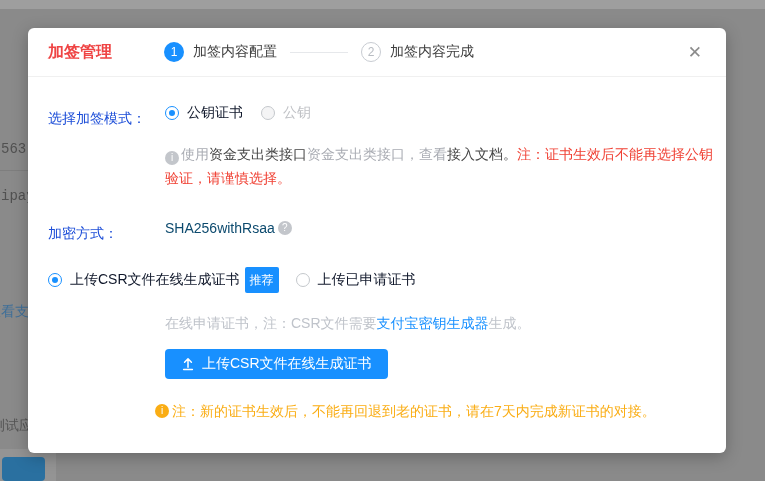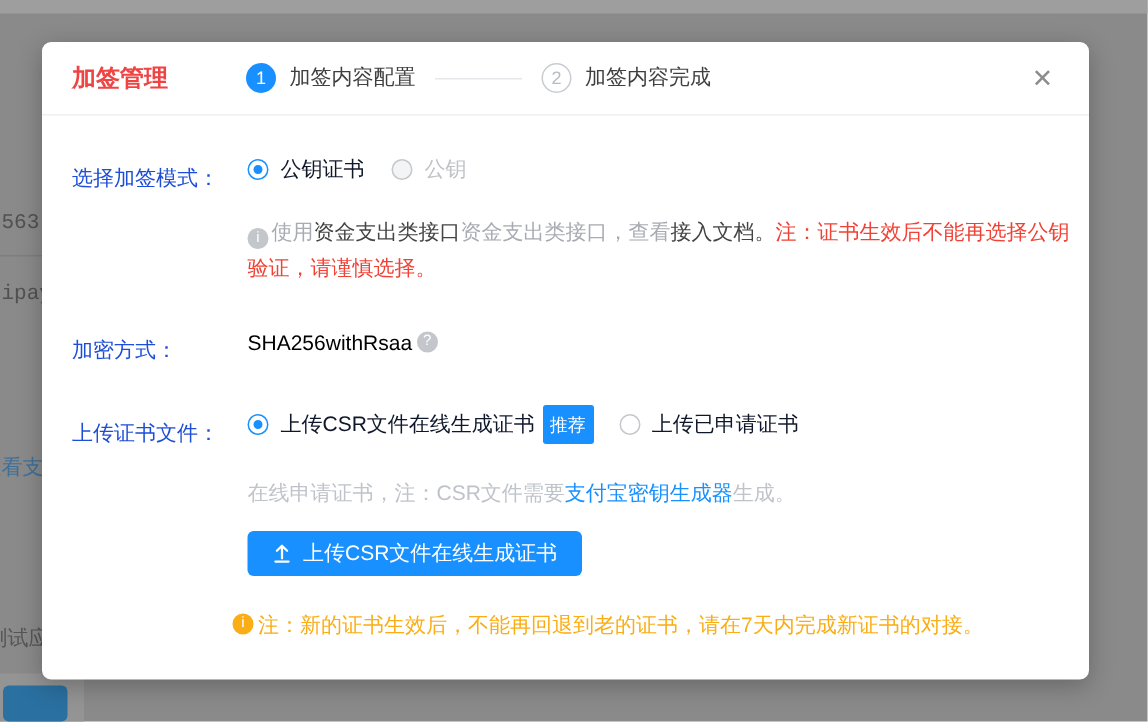--- a/index.html
+++ b/index.html
@@ -67,21 +67,21 @@
   
   .mode-note{margin-top:14px;margin-left:117px;width:548px;line-height:24px;font-size:14px;color:#a8abb2;}
   .note-icon-gray{
     display:inline-flex;width:14px;height:14px;border-radius:50%;background:#c3c6cb;color:#fff;
     font-size:10px;align-items:center;justify-content:center;vertical-align:-2px;margin-right:2px;
   }
   .txt-strong{color:#444;}
   .txt-red{color:#f04134;}
 
   .encrypt-row{margin-top:22px;}
-  .encrypt-value{color:#000000;}
+  .encrypt-value{color:#0c4a6e;}
   .help-icon{
     display:inline-flex;width:14px;height:14px;border-radius:50%;background:#c3c6cb;color:#fff;
     font-size:10px;align-items:center;justify-content:center;margin-left:3px;cursor:pointer;
   }
 
   .upload-row{margin-top:24px;}
 
   .upload-note{margin-top:20px;margin-left:117px;color:#bfc3ca;line-height:20px;}
   .upload-note a{color:#1890ff;text-decoration:none;}
 
@@ -147,21 +147,20 @@
 
     <div class="mode-note"><span class="note-icon-gray">i</span><span>使用</span><span class="txt-strong">资金支出类接口</span><span>资金支出类接口，查看</span><span class="txt-strong">接入文档</span><span class="txt-strong">。</span><span class="txt-red">注：证书生效后不能再选择公钥验证，请谨慎选择。</span></div>
 
     <div class="row encrypt-row">
       <div class="field-label">加密方式：</div>
       <div class="encrypt-value">SHA256withRsaa</div>
       <span class="help-icon">?</span>
     </div>
 
     <div class="row upload-row">
-      <div class="field-label">上传证书文件：</div>
       <div class="radio-option">
         <span class="radio-control checked"></span>
         <span class="radio-label">上传CSR文件在线生成证书</span>
         <span class="badge">推荐</span>
       </div>
       <div class="radio-option gap-16">
         <span class="radio-control"></span>
         <span class="radio-label">上传已申请证书</span>
       </div>
     </div>

